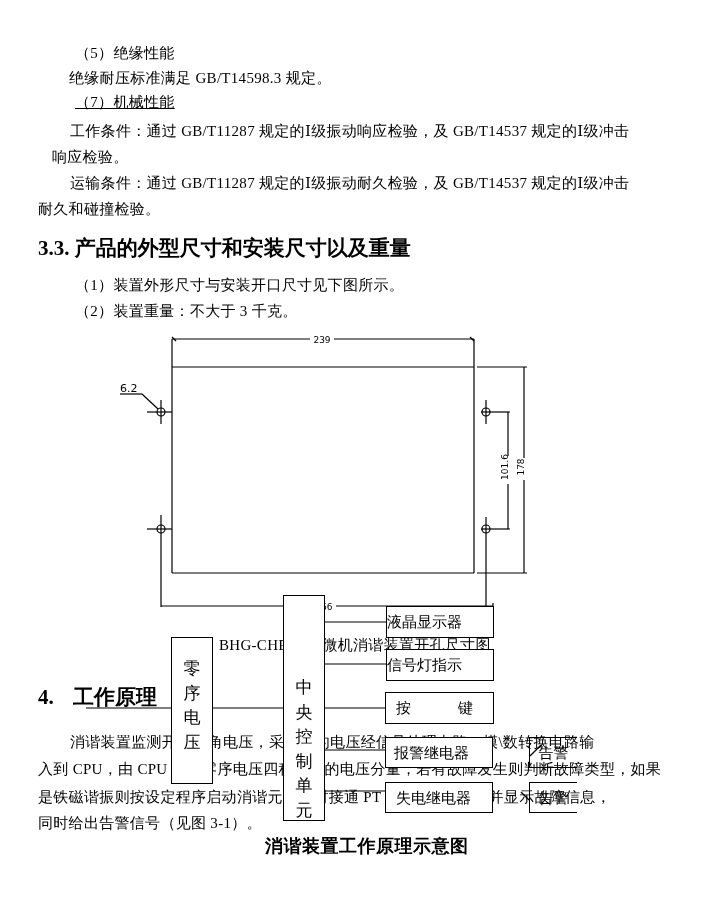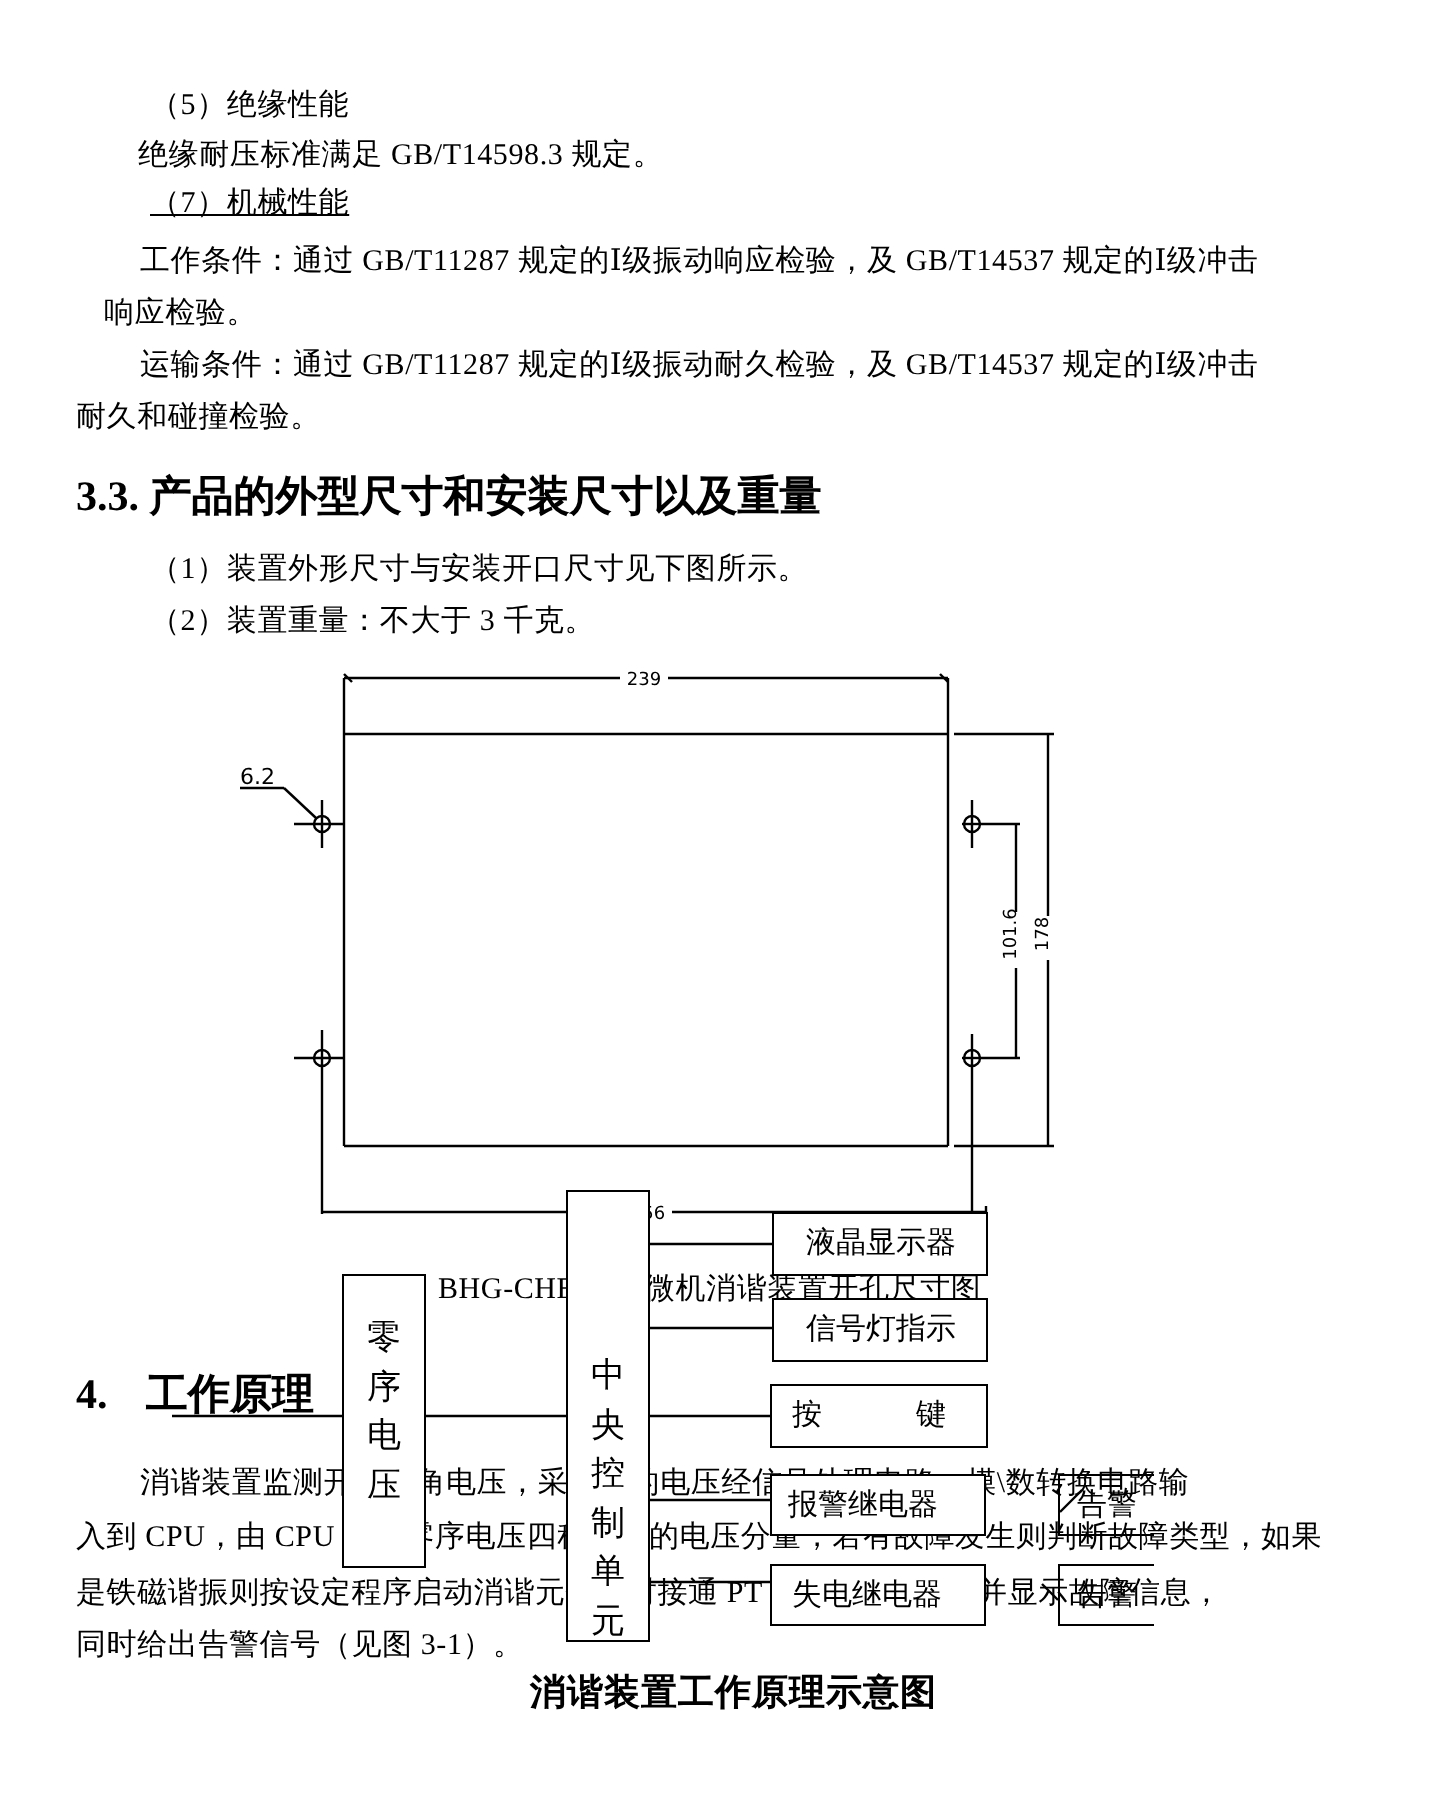--- a/index.html
+++ b/index.html
@@ -4,21 +4,21 @@
 <style>
   html, body { margin:0; padding:0; background:#ffffff; }
   body { width:720px; height:900px; position:relative; overflow:hidden;
          font-family:"Liberation Serif", "DejaVu Serif", serif; color:#000; }
   .ln { position:absolute; white-space:nowrap; font-size:15px; line-height:20px; z-index:1; letter-spacing:0.3px; }
   .hd { position:absolute; white-space:nowrap; font-weight:bold; font-size:21px; line-height:20px; z-index:1; }
   .hd2 { position:absolute; white-space:nowrap; font-weight:bold; font-size:18px; line-height:22px; z-index:1; letter-spacing:0.5px; }
   svg.draw { position:absolute; left:0; top:0; z-index:2; }
   .blk { position:absolute; background:#fff; border:1px solid #000; box-sizing:border-box; z-index:3;
          font-size:15px; line-height:20px; }
-  .blk.h { display:flex; align-items:center; padding-left:16px; }
+  .blk.h { display:flex; align-items:center; }
   .blk.v { text-align:center; }
   .blk.v span { display:block; width:18px; margin:0 auto; white-space:normal; word-break:break-all;
                 font-size:17px; line-height:24.5px; }
   .blk.keys { display:flex; align-items:center; justify-content:space-between; padding:0 20px 0 10px; }
   .blk.open { border-right:none; display:flex; align-items:center; justify-content:center; }
 </style>
 </head>
 <body>
 
 <div class="ln" style="left:75px; top:43px;">（5）绝缘性能</div>

